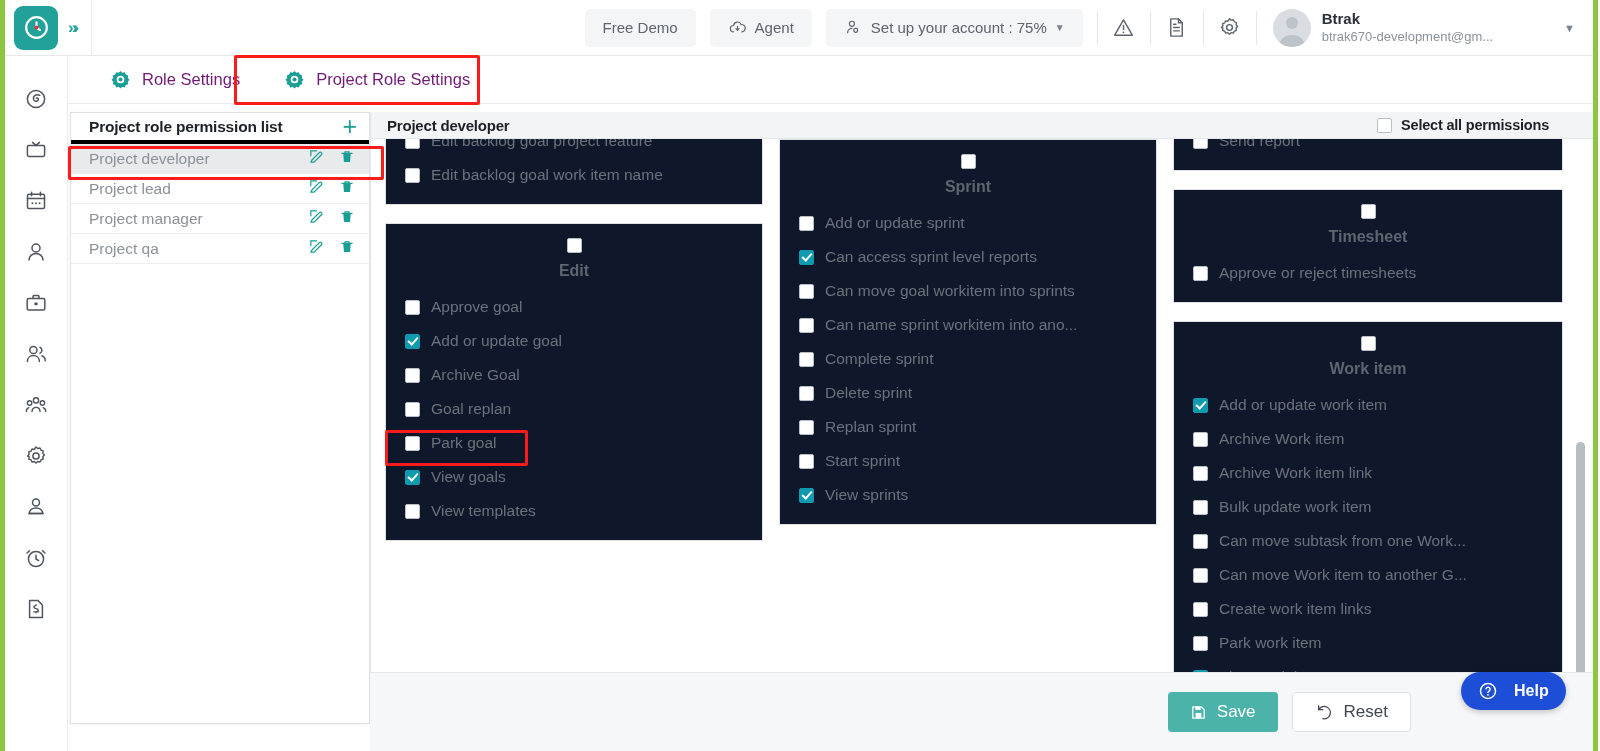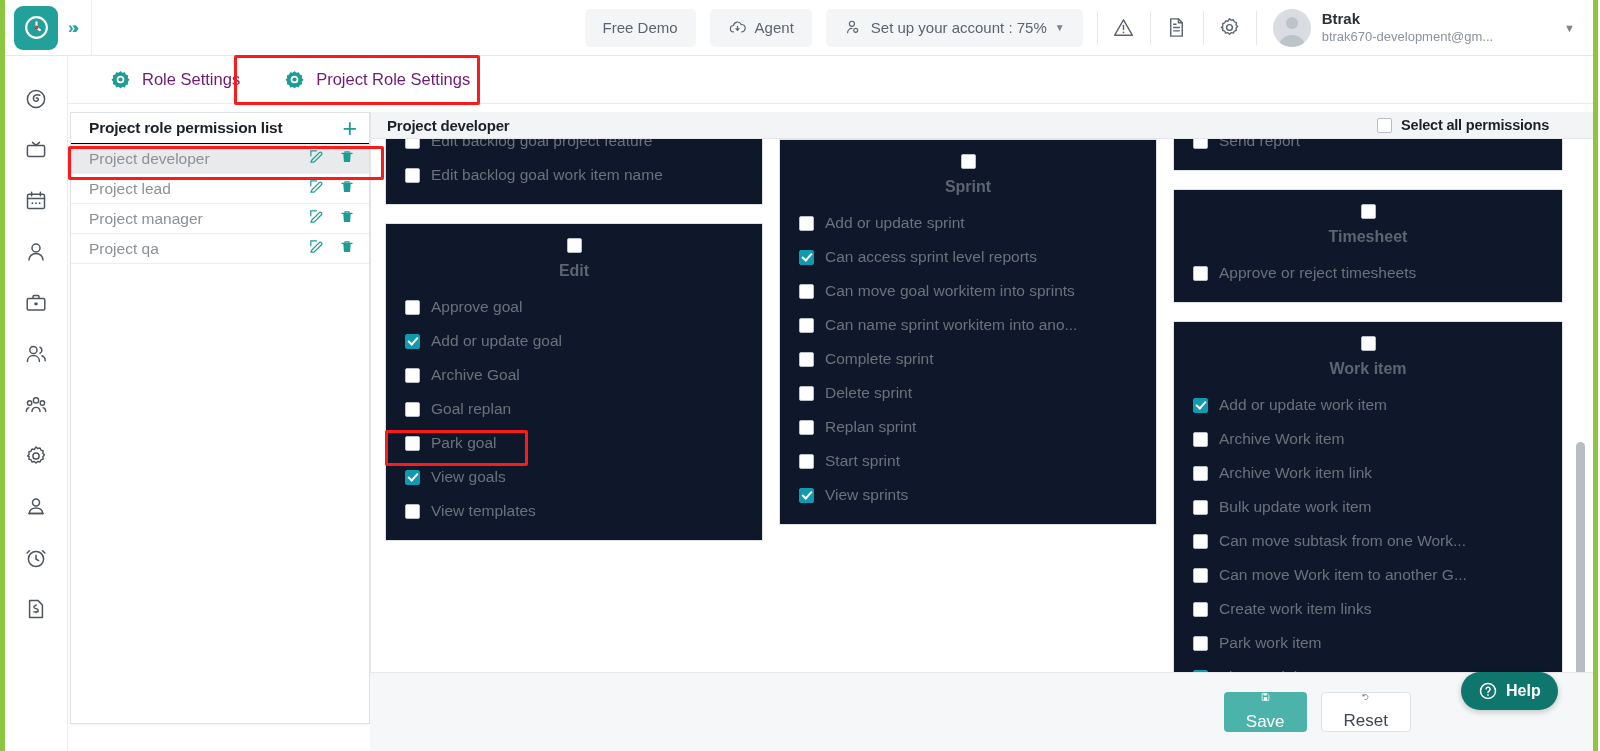--- a/index.html
+++ b/index.html
@@ -99,21 +99,21 @@
   }
 
   
   .rolepanel {
     position: absolute; left: 70px; top: 112px; width: 300px; height: 612px;
     background: #ffffff; border: 1px solid #dfe2e5;
     box-shadow: 0 1px 3px rgba(0,0,0,.06);
   }
   .rolepanel-head {
     height: 31px; display: flex; align-items: center;
-    padding: 0 12px 0 18px; border-bottom: 1px solid #000000;
+    padding: 0 12px 0 18px; border-bottom: 4px solid #000000;
     background: #ffffff;
   }
   .rolepanel-title {
     font-size: 15.5px; font-weight: 700; color: #1c2128;
     letter-spacing: -.2px; flex: 1;
   }
   .plus-btn { color: #1a9d94; font-size: 25px; line-height: 1; font-weight: 400; }
   .role-row {
     height: 30px; display: flex; align-items: center;
     padding: 0 14px 0 18px; border-bottom: 1px solid #eceef0;
@@ -200,30 +200,30 @@
 
   
   .footer {
     position: absolute; left: 370px; top: 672px; width: 1223px; height: 79px;
     background: #f6f7f8; border-top: 1px solid #e6e8ea;
     display: flex; align-items: center; justify-content: flex-end;
     padding-right: 182px; gap: 14px;
   }
   .btn {
     height: 40px; padding: 0 22px; border-radius: 4px; font-size: 17px;
-    display: flex; align-items: center; gap: 10px; flex-direction: column;
+    display: flex; align-items: center; gap: 10px;
   }
   .btn-save { background: #4cb3aa; color: #ffffff; }
   .btn-reset { background: #ffffff; color: #3f4650; border: 1px solid #e0e3e6; }
 
   .help-btn {
     position: absolute; left: 1461px; top: 672px;
     height: 38px; padding: 0 17px; border-radius: 19px;
-    background: #0f766e; color: #ffffff; font-size: 16px; font-weight: 700;
-    display: flex; align-items: center; gap: 8px; z-index: 30;
+    background: #1d4ed8; color: #ffffff; font-size: 16px; font-weight: 700;
+    display: flex; align-items: center; gap: 16px; z-index: 30;
     box-shadow: 0 2px 6px rgba(0,0,0,.22);
   }
 </style>
 </head>
 <body>
 
 <div id="app">
 
   <div class="edge-strip edge-left"></div>
   <div class="edge-strip edge-right"></div>

